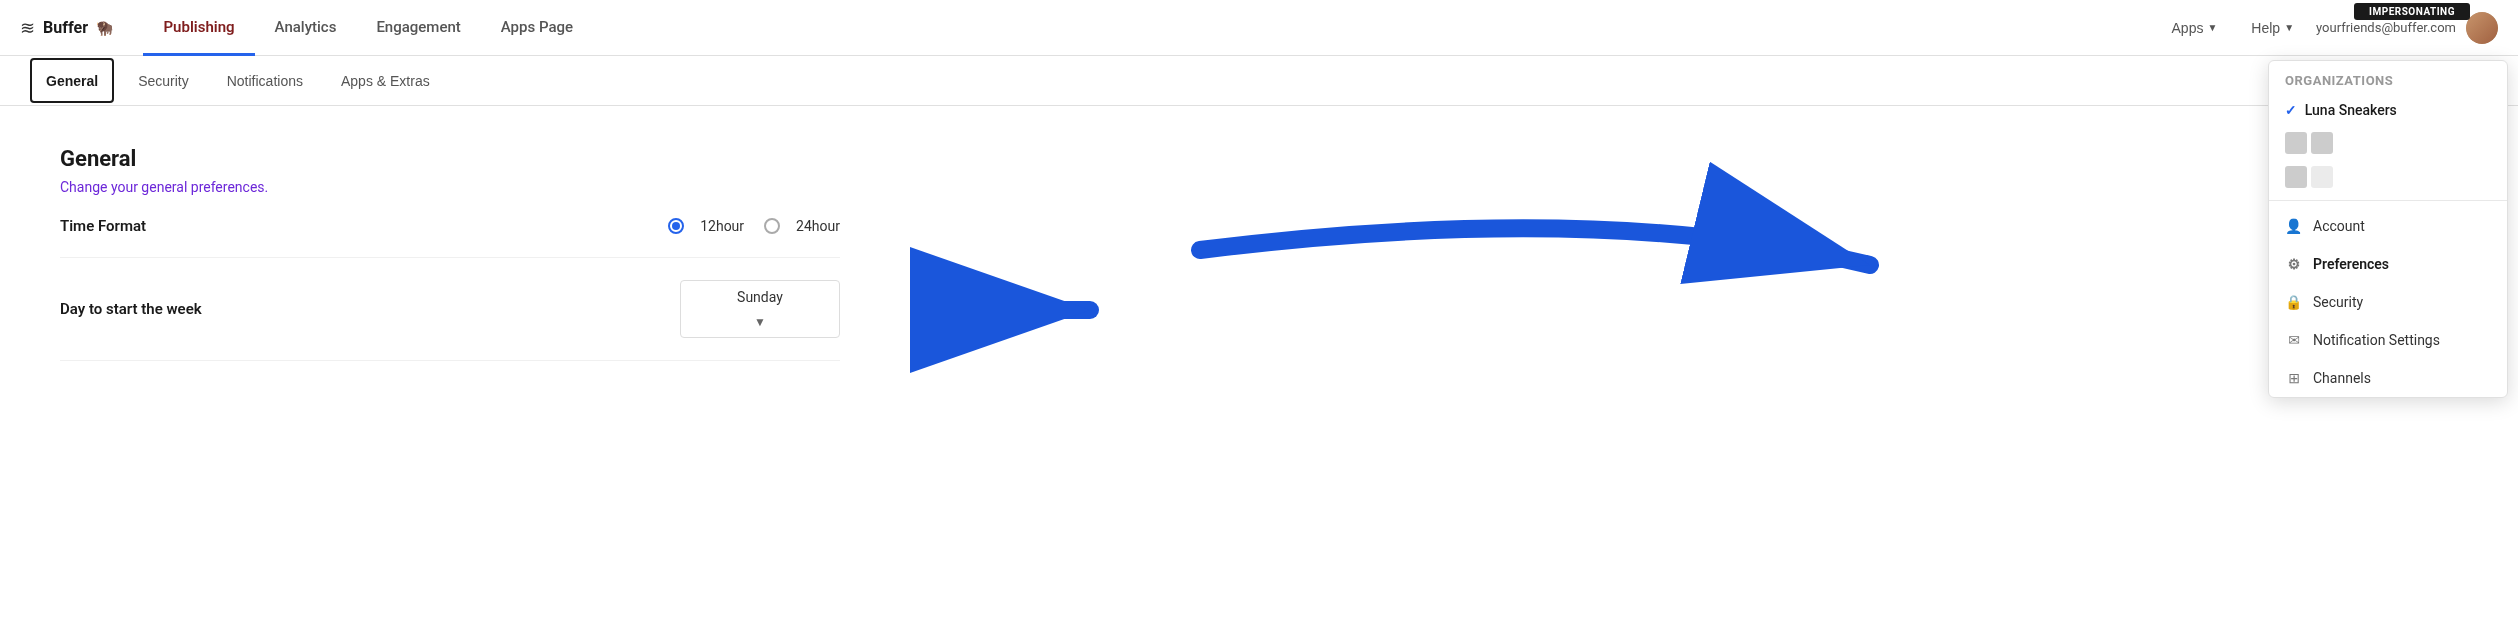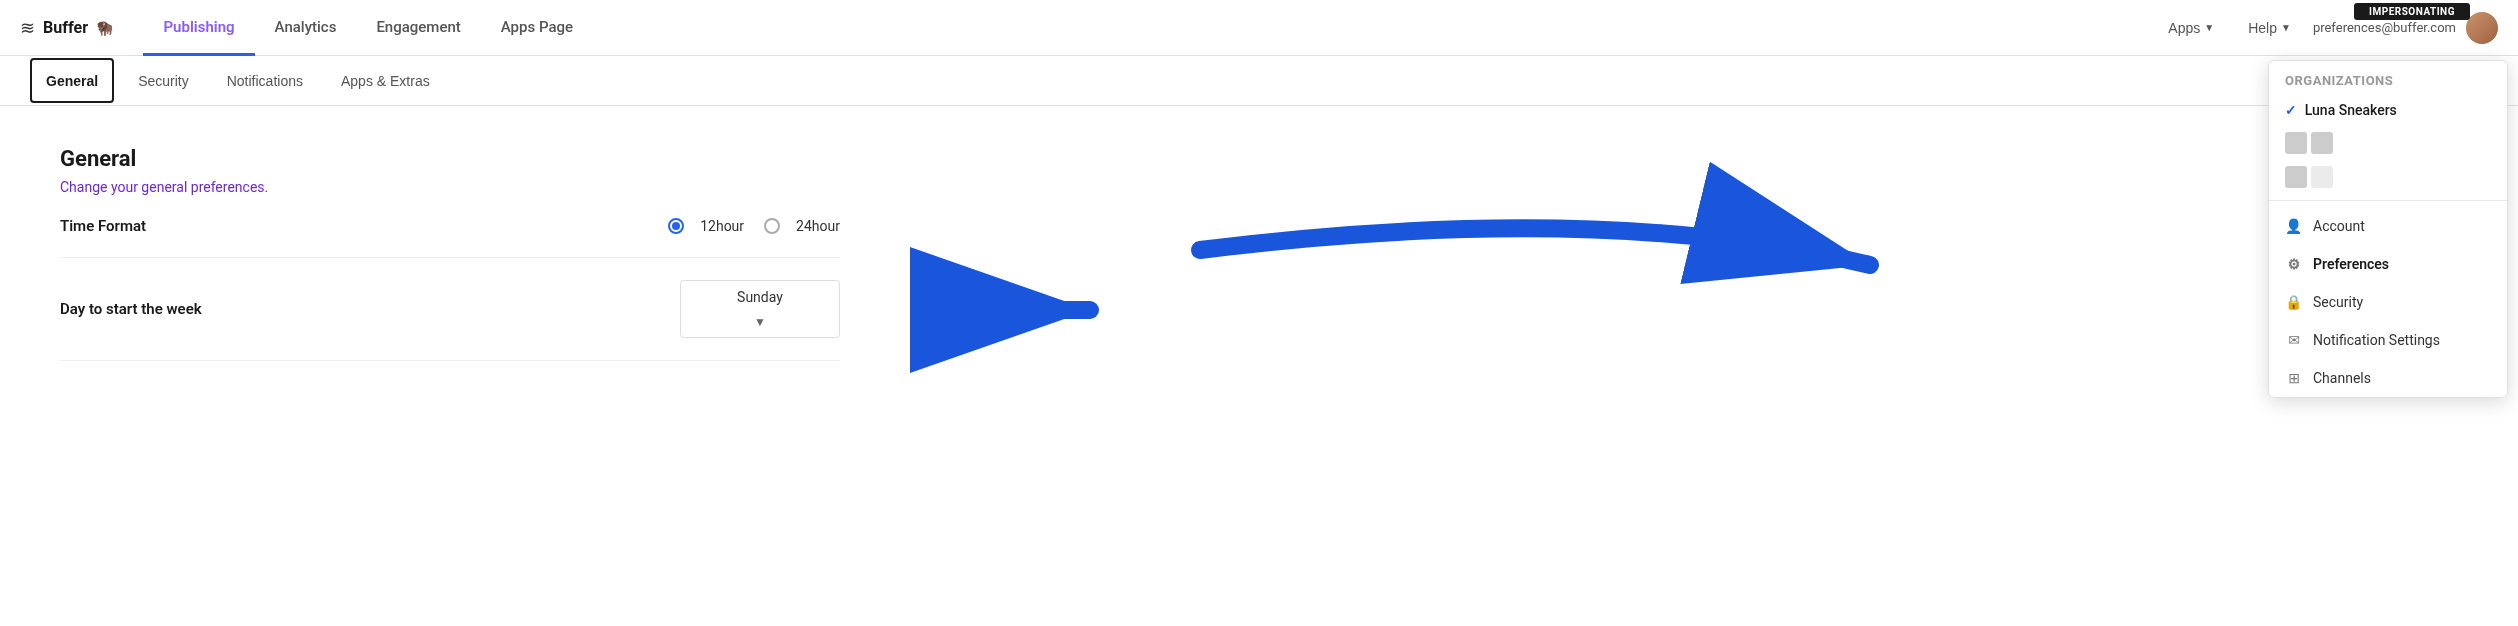--- a/index.html
+++ b/index.html
@@ -44,21 +44,21 @@
       font-size: 15px;
       font-weight: 500;
       color: #555;
       cursor: pointer;
       border-bottom: 3px solid transparent;
       position: relative;
       top: 1px;
       text-decoration: none;
     }
     .nav-tab.active {
-      color: #8b5cf6;
+      color: #7f1d1d;
       border-bottom: 3px solid #2563eb;
       font-weight: 600;
     }
     .nav-right {
       display: flex;
       align-items: center;
       margin-left: auto;
       gap: 10px;
     }
     .impersonating-badge {
@@ -310,21 +310,21 @@
 
   <div class="nav-right">
     <button class="nav-btn">
       <span>Apps</span>
       <span class="chevron-down">▼</span>
     </button>
     <button class="nav-btn">
       <span>Help</span>
       <span class="chevron-down">▼</span>
     </button>
-    <span class="user-email">preferences@buffer.com</span>
+    <span class="user-email">yourfriends@buffer.com</span>
     <div class="avatar">
       <div class="avatar-img"></div>
     </div>
   </div>
 
   <div class="impersonating-badge">IMPERSONATING</div>
 </nav>
 
 <nav class="sub-nav">
   <button class="sub-nav-tab active">General</button>

